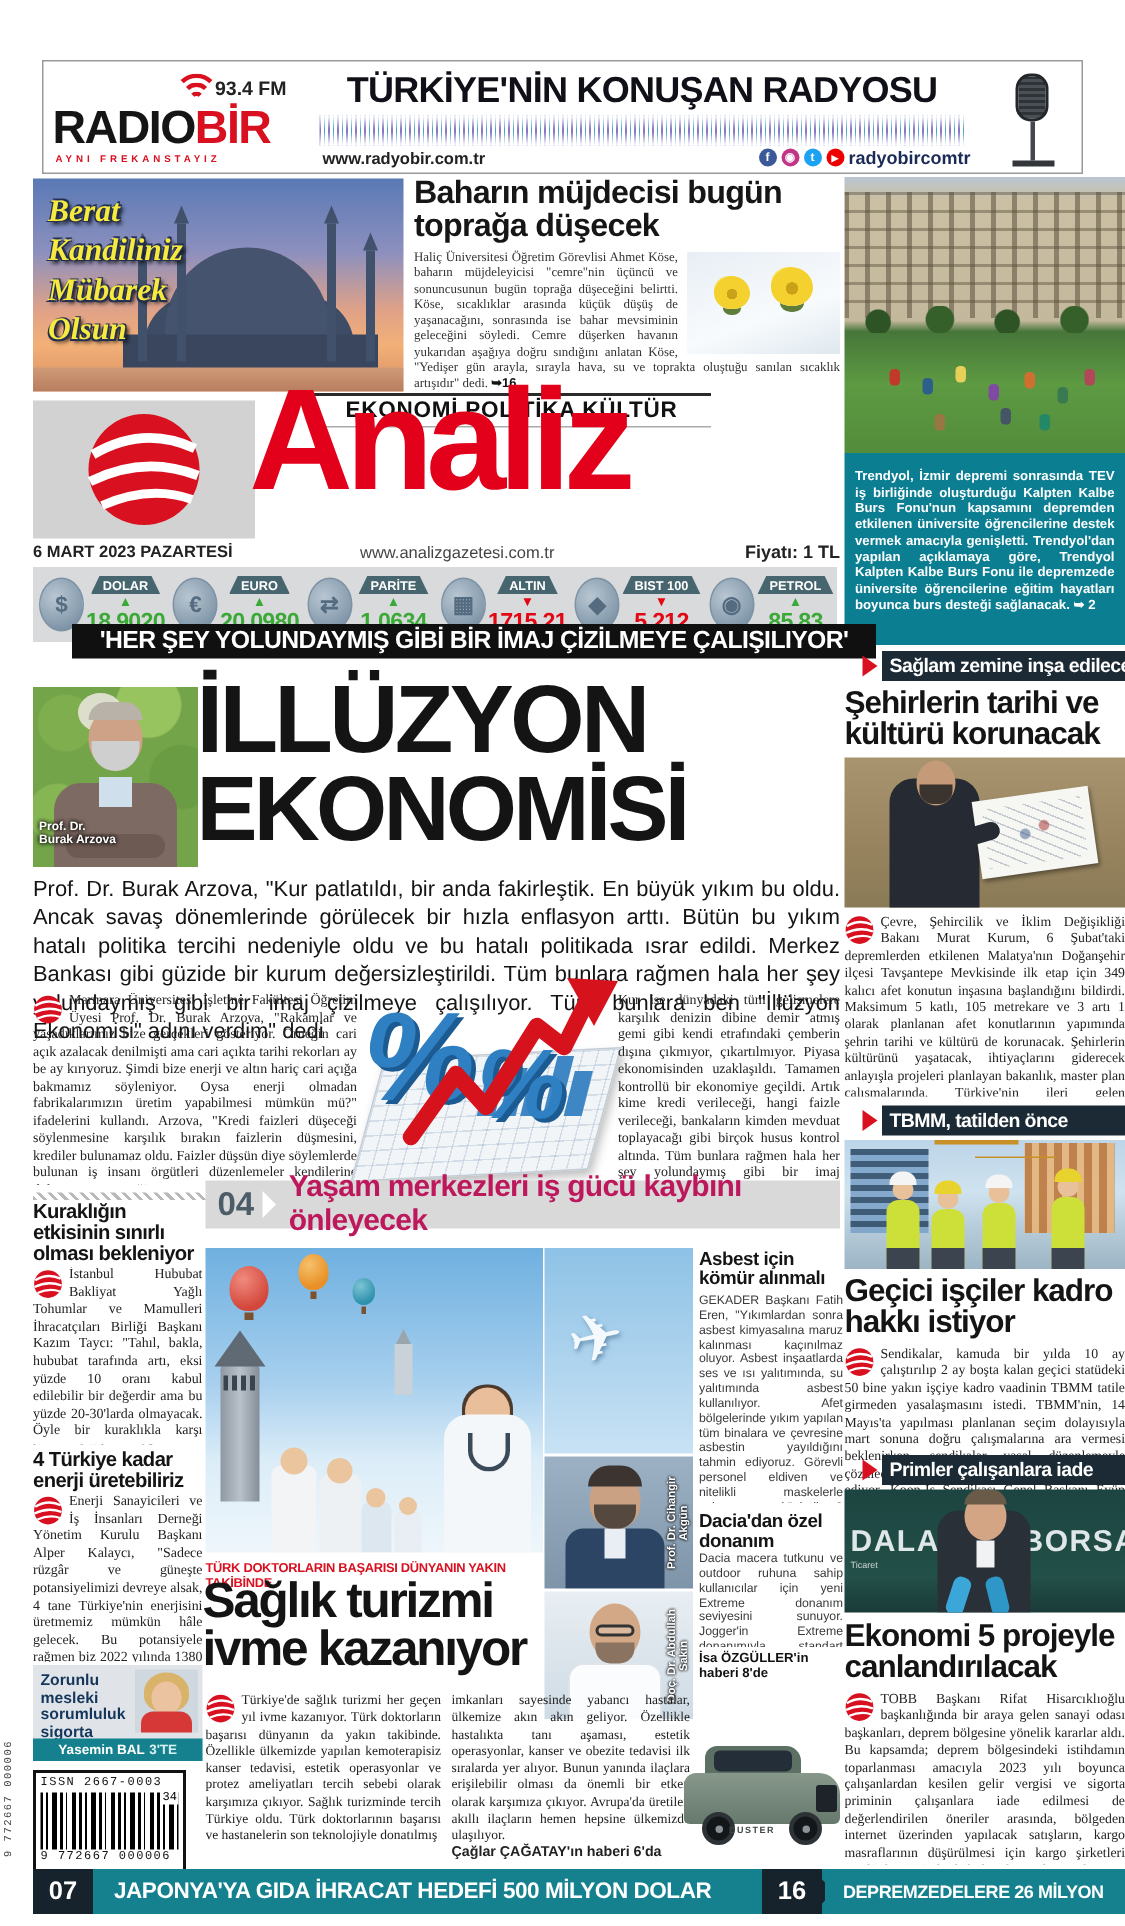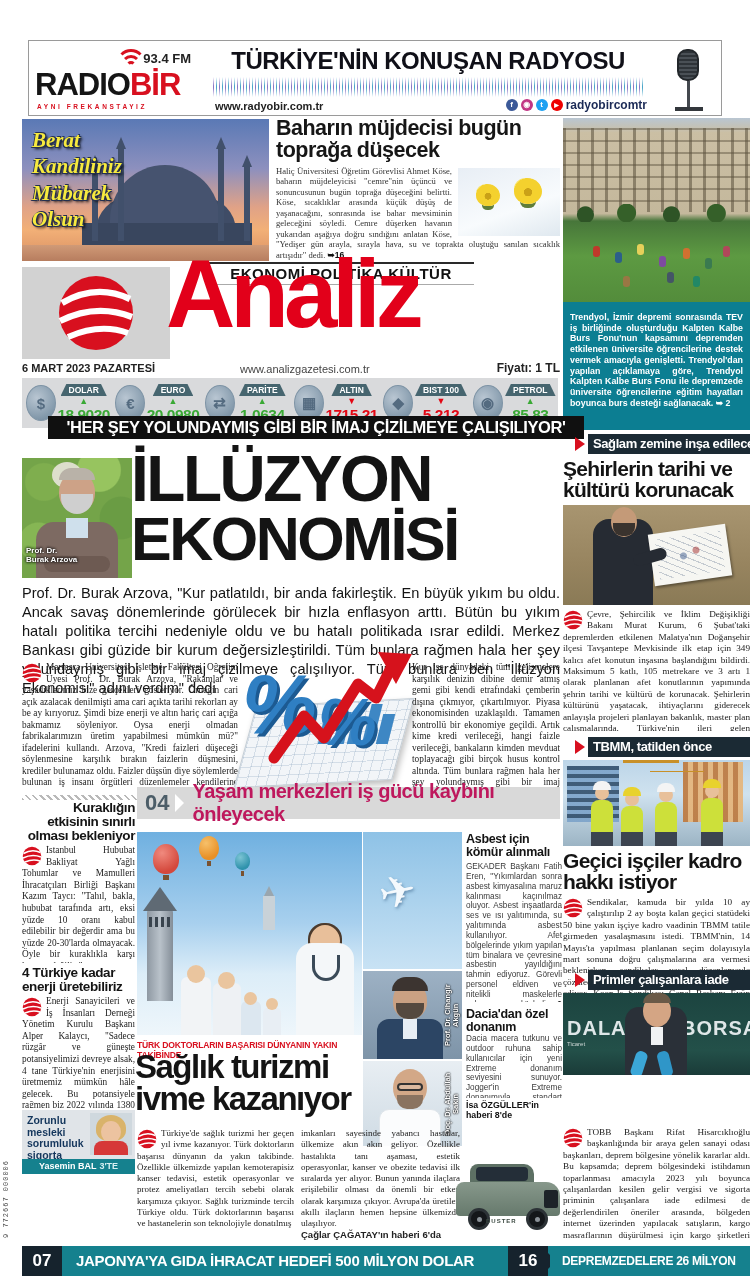--- a/index.html
+++ b/index.html
@@ -435,21 +435,21 @@
       <polygon points="112,6 146,8 130,38" fill="#d6121c"></polygon>
     </svg>
   </div>
   <div id="main-col-right" class="abs serif just">
     <span>Kur ise dünyadaki tüm gelişmelere karşılık denizin dibine demir atmış gemi gibi kendi etrafındaki çemberin dışına çıkmıyor, çıkartılmıyor. Piyasa ekonomisinden uzaklaşıldı. Tamamen kontrollü bir ekonomiye geçildi. Artık kime kredi verileceği, hangi faizle verileceği, bankaların kimden mevduat toplayacağı gibi birçok husus kontrol altında. Tüm bunlara rağmen hala her şey yolundaymış gibi bir imaj çizilmeye çalışılıyor. Tüm bunlara ben "İllüzyon Ekonomisi" adını verdim" diye konuştu.</span>
     
   </div>
 
   <div id="divider" class="abs"></div>
 
-  <div class="abs lc-h" style="top:801px;text-align:right;">Kuraklığın etkisinin sınırlı olması bekleniyor</div>
+  <div class="abs lc-h" style="top:801px;">Kuraklığın etkisinin sınırlı olması bekleniyor</div>
   <div class="abs lc-body serif just" style="top:845px;height:118px;">
     <svg class="mlogo">
         <use href="#globe"></use>
       </svg>
     <span>İstanbul Hububat Bakliyat Yağlı Tohumlar ve Mamulleri İhracatçıları Birliği Başkanı Kazım Taycı: "Tahıl, bakla, hububat tarafında artı, eksi yüzde 10 oranı kabul edilebilir bir değerdir ama bu yüzde 20-30'larda olmayacak. Öyle bir kuraklıkla karşı karşıya değiliz."</span>
     <b class="ref">➥10</b>
   </div>
   <div class="abs lc-h" style="top:966px;">4 Türkiye kadar enerji üretebiliriz</div>
   <div class="abs lc-body serif just" style="top:996px;height:112px;">
     <svg class="mlogo">
@@ -462,20 +462,26 @@
   <div id="column-box" class="abs">
     <div id="cb-title">Zorunlu mesleki sorumluluk sigorta poliçeleri</div>
     <div id="cb-photo">
       <div class="cb-hair"></div>
         <div class="cb-face"></div>
         <div class="cb-top"></div>
     </div>
     <div id="cb-bar"><span>Yasemin BAL</span><b>3'TE</b></div>
   </div>
 
+  <div id="barcode" class="abs">
+    <div id="bc-issn">ISSN 2667-0003</div>
+    <div id="bc-issue">34</div>
+    <div class="bc-bars"></div>
+    <div id="bc-num">9 772667 000006</div>
+  </div>
   <div id="issn-side" class="abs">9 772667 000006</div>
 
   <div id="mid-header" class="abs">
     <span id="mid-num">04</span>
     <span class="mid-chev"></span>
     <span id="mid-title">Yaşam merkezleri iş gücü kaybını önleyecek</span>
   </div>
 
   <div id="collage" class="abs">
     <span class="balloon bl1"></span>
@@ -605,20 +611,21 @@
     <span class="tb-word tb-w1">DALAR</span>
     <span class="tb-word tb-w2">BORSA</span>
     <span class="tb-sub">Ticaret</span>
     <div class="tb-man"></div>
       <div class="tb-head"></div>
       <div class="tb-hair"></div>
       <div class="tb-shirt"></div>
     <div class="tb-mic" style="left:70px;"></div>
       <div class="tb-mic m2" style="left:96px;"></div>
   </div>
+  <div class="sb-h" style="top:1080px;">Ekonomi 5 projeyle canlandırılacak</div>
   <div class="sb-body serif just" style="top:1127px;height:116px;">
     <svg class="mlogo">
         <use href="#globe"></use>
       </svg>
     <span>TOBB Başkanı Rifat Hisarcıklıoğlu başkanlığında bir araya gelen sanayi odası başkanları, deprem bölgesine yönelik kararlar aldı. Bu kapsamda; deprem bölgesindeki istihdamın toparlanması amacıyla 2023 yılı boyunca çalışanlardan kesilen gelir vergisi ve sigorta priminin çalışanlara iade edilmesi de değerlendirilen öneriler arasında, bölgeden internet üzerinden yapılacak satışların, kargo masraflarının düşürülmesi için kargo şirketleri nezdinde girişimlerde bulunulması da yer alıyor.</span>
     
   </div>
 
   <div class="bnum" id="bnum-1">07</div>
   <div class="bbar" id="bbar-1">JAPONYA'YA GIDA İHRACAT HEDEFİ 500 MİLYON DOLAR</div>

